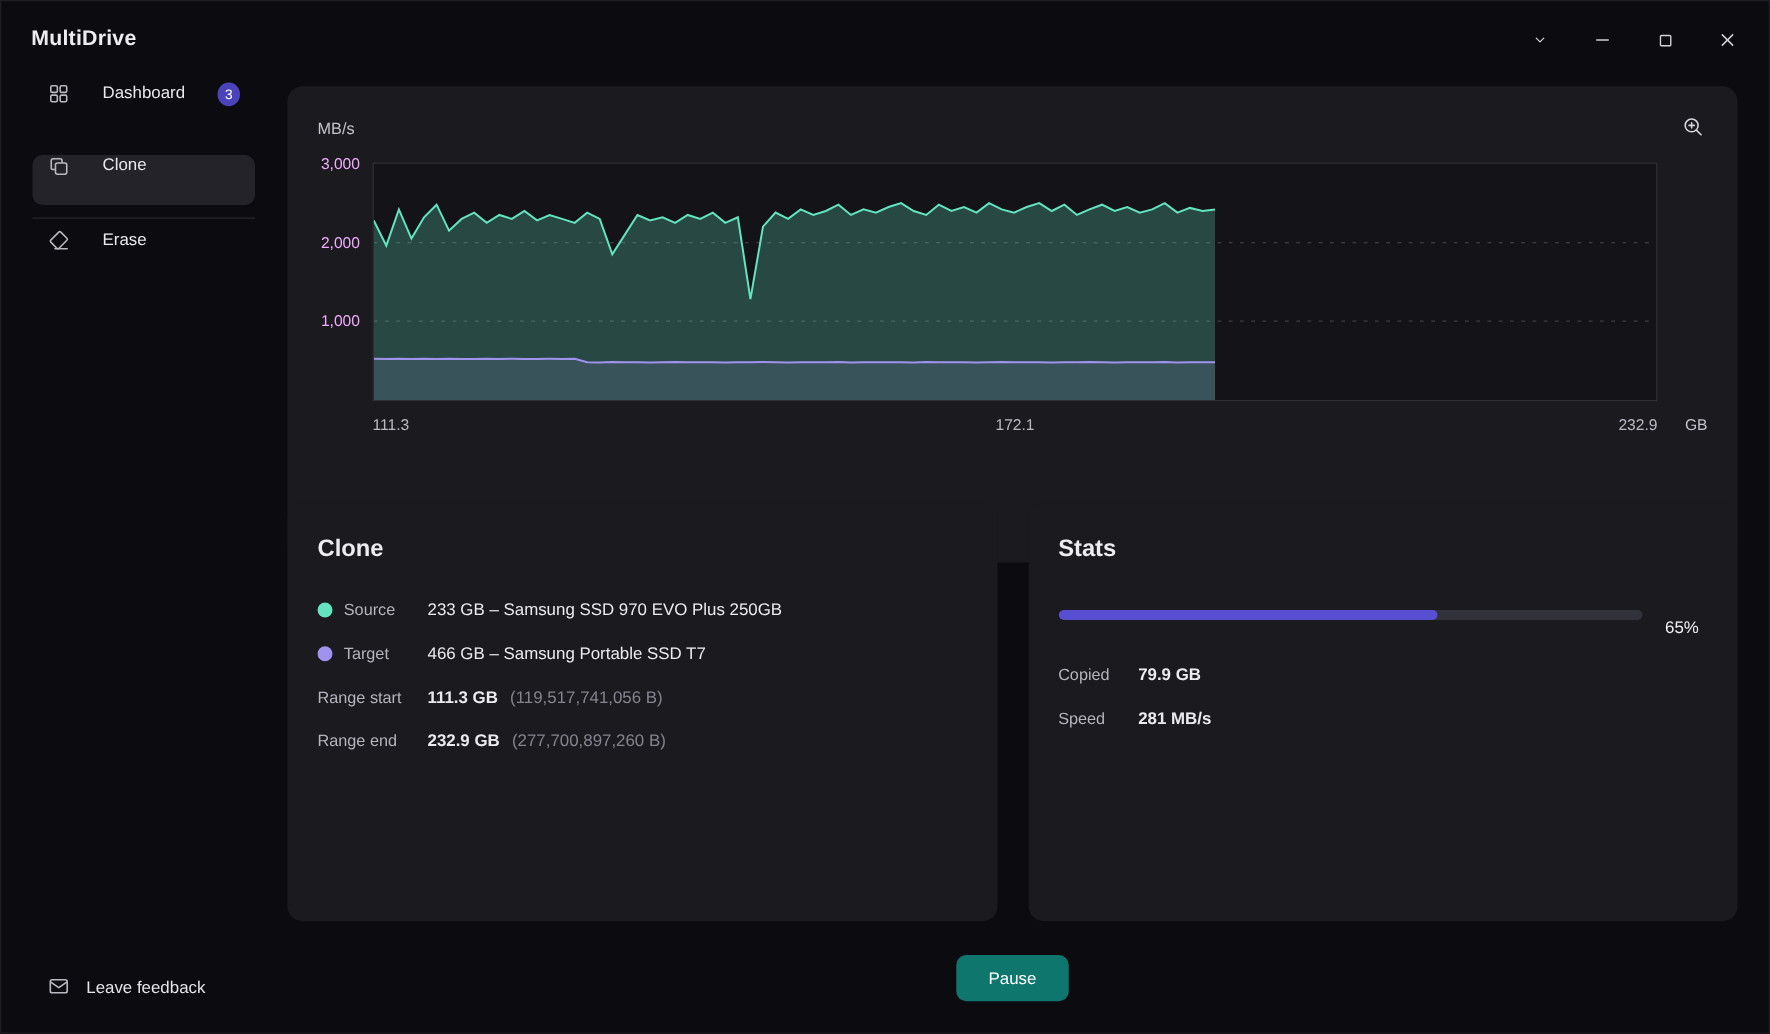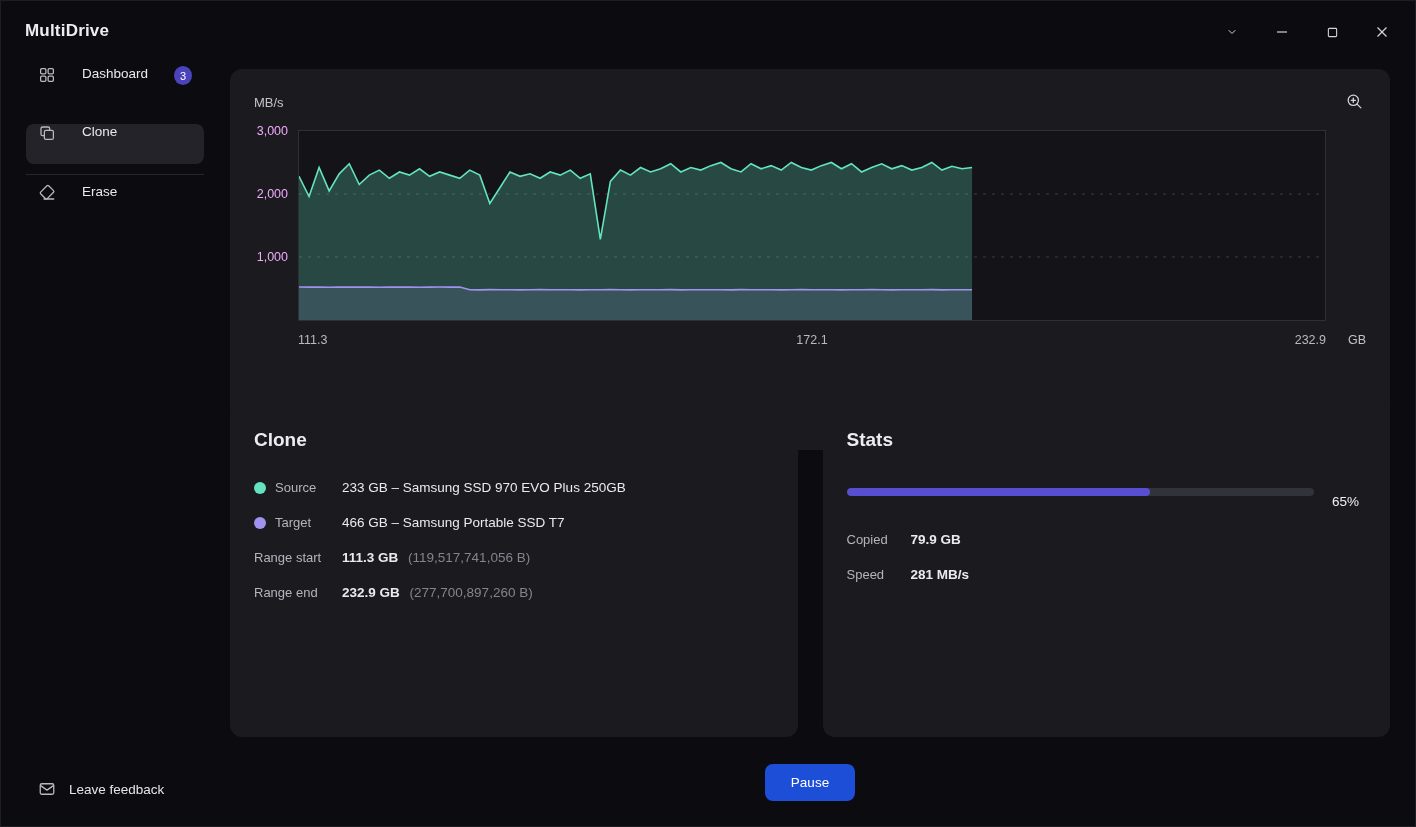--- a/index.html
+++ b/index.html
@@ -59,21 +59,21 @@
   .row-value .extra { color:#84848e; margin-left:6px; font-weight:400; }
   .progress-row { margin-top:23px; display:flex; align-items:center; }
   .progress-track { flex:1; height:8px; border-radius:4px; background:#32323b; overflow:hidden; }
   .progress-fill { height:100%; border-radius:4px; background:#574ed2; }
   .progress-label { margin-left:18px; width:34px; text-align:left; font-size:13.5px; color:#f0f0f4;margin-top:20px; }
   .stats-rows { margin-top:13px; }
   .stats-rows .row-label { width:64px; }
   .stats-rows .row-value { font-weight:700; }
   
   .footer { position:absolute; top:695px; left:0; right:0; display:flex; justify-content:center; }
-  .pause-btn { width:90px; height:37px; border-radius:8px; border:none; background:#1d4ed8; color:#fff;
+  .pause-btn { width:90px; height:37px; border-radius:8px; border:none; background:#0f766e; color:#fff;
                font-size:13.5px; font-family:"Liberation Sans", sans-serif; cursor:pointer; }
 </style>
 </head>
 <body>
 
 <div class="window">
 
   <div class="app-title">MultiDrive</div>
   <div class="win-controls">
     <button class="win-btn">

